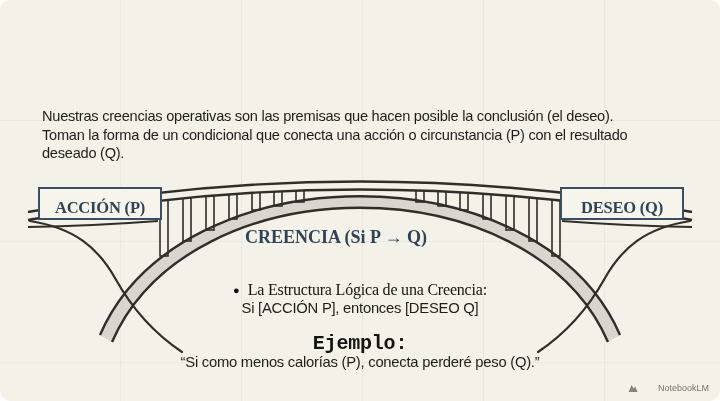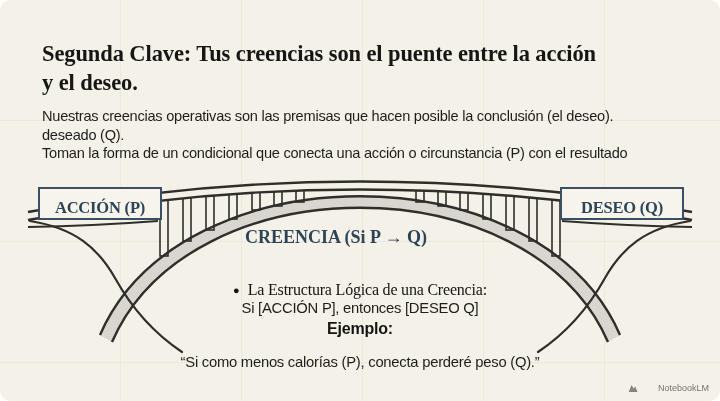--- a/index.html
+++ b/index.html
@@ -45,47 +45,43 @@
   .st-heading .dot{font-size:11px;color:#121210;line-height:1;}
   .st-heading .txt{
     font-family:"Liberation Serif",serif;font-weight:normal;font-size:16px;
     color:#141412;white-space:nowrap;letter-spacing:-.2px;
   }
   .st-formula{
     position:absolute;left:0;top:300px;width:720px;text-align:center;
     font-size:14.8px;color:#1d1d1b;letter-spacing:-.25px;white-space:nowrap;
   }
   .ex-heading{
-    position:absolute;left:0;top:320px;width:720px;text-align:center;
-    font-family:Liberation Sans, sans-serif;font-weight:bold;font-size:16px;
+    position:absolute;left:0;top:332px;width:720px;text-align:center;
+    font-family:Liberation Mono, monospace;font-weight:bold;font-size:20px;
     color:#141412;letter-spacing:-.2px;
   }
   .ex-quote{
     position:absolute;left:0;top:354px;width:720px;text-align:center;
     font-size:14.8px;color:#1d1d1b;letter-spacing:-.25px;white-space:nowrap;
   }
   .brand{
     position:absolute;right:11px;bottom:8px;display:flex;align-items:center;gap:20px;
     font-size:9px;color:#73736e;
   }
 </style>
 </head>
 <body>
 
 <div class="slide">
 
-  <div class="title">
-    <span>Segunda Clave: Tus creencias son el puente entre la acción</span>
-    <span>y el deseo.</span>
-  </div>
 
   <div class="intro">
     <span>Nuestras creencias operativas son las premisas que hacen posible la conclusión (el deseo).</span>
+    <span>Toman la forma de un condicional que conecta una acción o circunstancia (P) con el resultado</span>
     <span>deseado (Q).</span>
-    <span>Toman la forma de un condicional que conecta una acción o circunstancia (P) con el resultado</span>
   </div>
 
   <svg class="bridge-svg" viewBox="0 0 720 401" xmlns="http://www.w3.org/2000/svg">
 
     <path d="M 100 335 C 180 150 540 150 620 335 L 608 342 C 530 163 190 163 112 342 Z" fill="#d8d6cf" stroke="none"></path>
 
     <g fill="none" stroke="#2f2e2b" stroke-width="1.6">
       <rect x="160" y="199" width="8" height="57"></rect>
       <rect x="183" y="197" width="8" height="44"></rect>
       <rect x="206" y="195" width="8" height="35"></rect>

